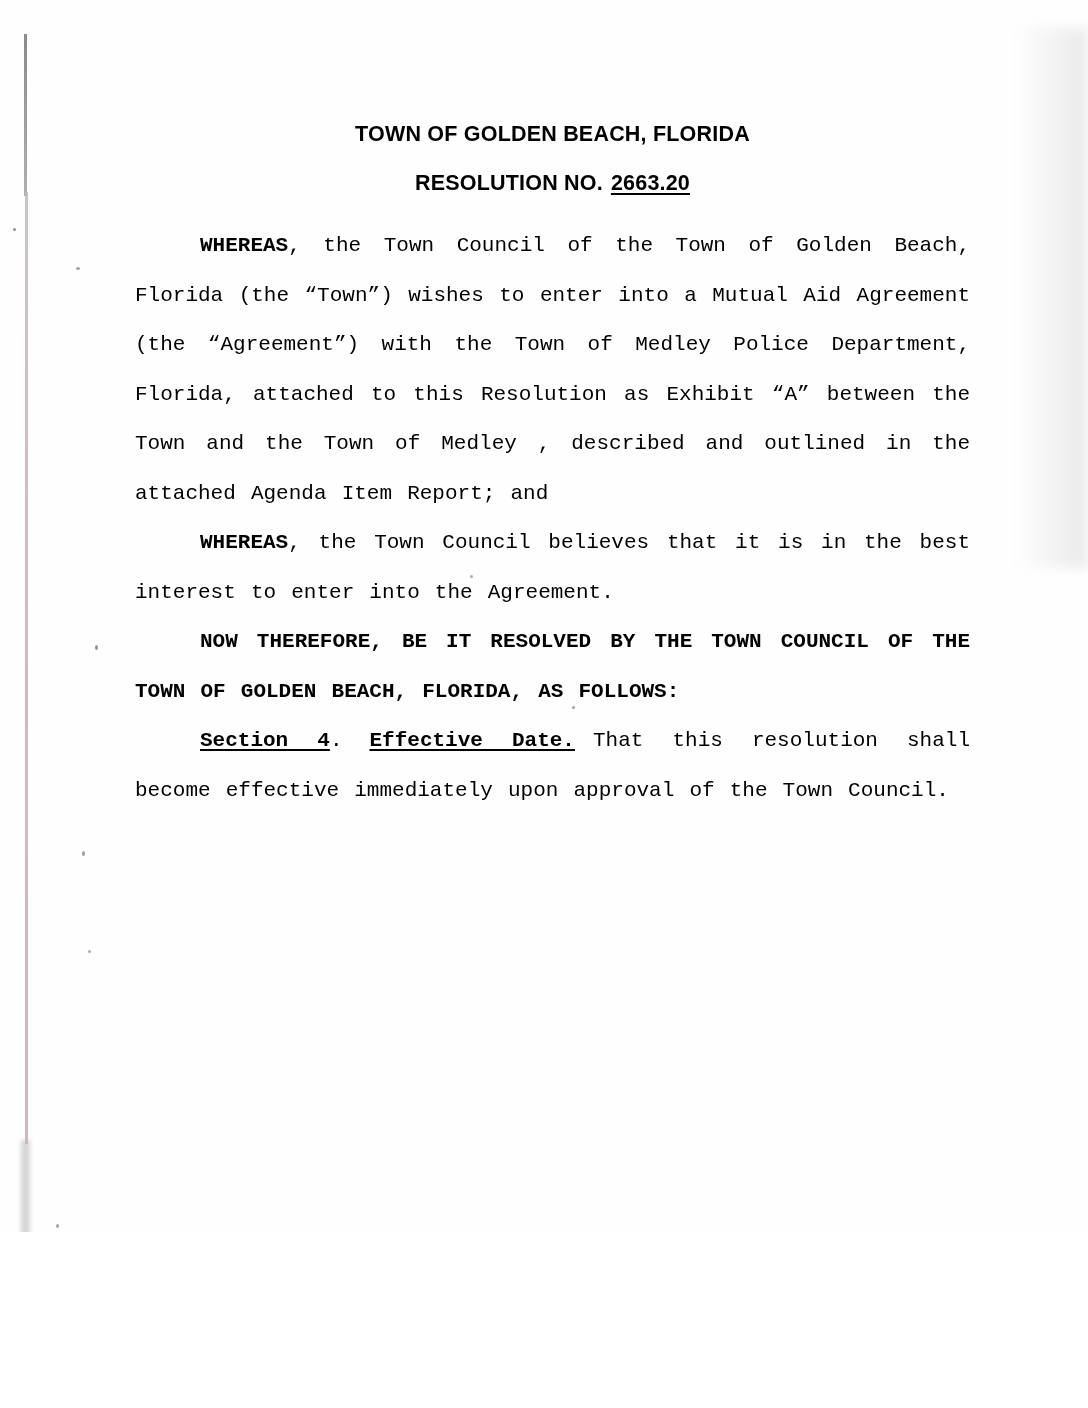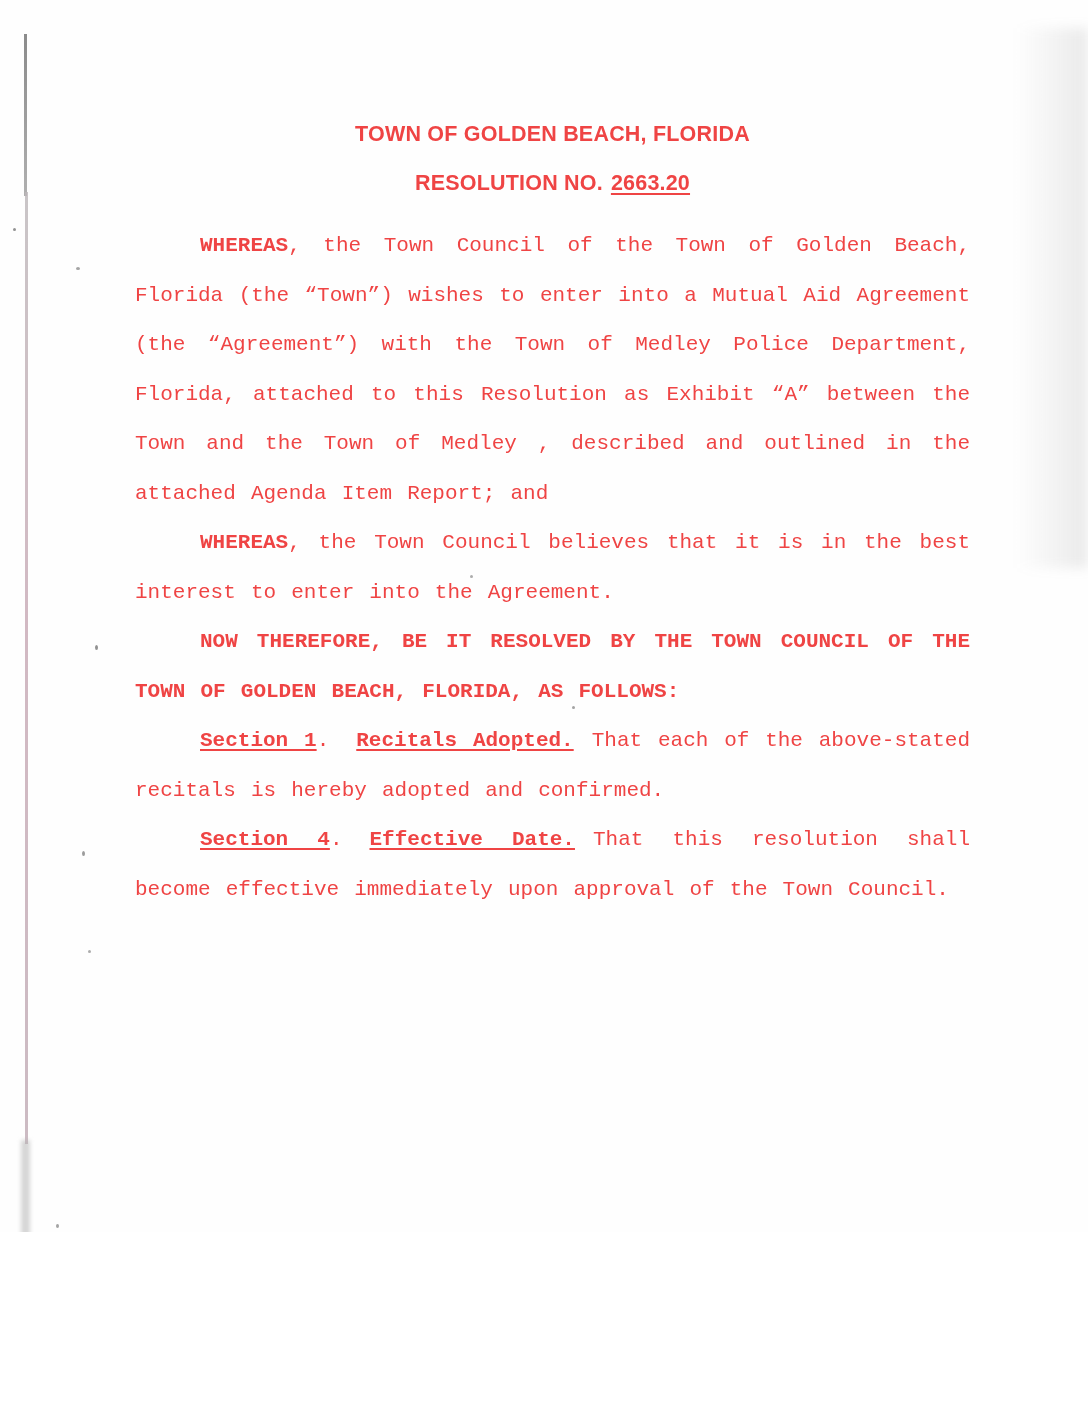--- a/index.html
+++ b/index.html
@@ -3,21 +3,21 @@
 <meta charset="utf-8">
 <style>
   html, body { margin: 0; padding: 0; background: #ffffff; }
   .page {
     position: relative;
     width: 1088px;
     height: 1232px;
     background: #fefefe;
     overflow: hidden;
     font-family: "Liberation Sans", sans-serif;
-    color: #ef4444;
+    color: #000000;
   }
 
   
   .edge-line-top {
     position: absolute; left: 24px; top: 34px; width: 3px; height: 162px;
     background: linear-gradient(180deg, #6f6f6f, #9d9d9d);
     opacity: .8; filter: blur(.3px);
   }
   .edge-line-mid {
     position: absolute; left: 25px; top: 192px; width: 3px; height: 952px;
@@ -99,21 +99,20 @@
 
     <div class="res-heading"><span>RESOLUTION NO.</span><span class="u res-num">2663.20</span></div>
 
 
     <p class="body-para"><span class="b">WHEREAS</span><span>, the Town Council of the Town of Golden Beach, Florida (the “Town”) wishes to enter into a Mutual Aid Agreement (the “Agreement”) with the Town of Medley Police Department, Florida, attached to this Resolution as Exhibit “A” between the Town and the Town of Medley , described and outlined in the attached Agenda Item Report; and</span></p>
 
     <p class="body-para"><span class="b">WHEREAS</span><span>, the Town Council believes that it is in the best interest to enter into the Agreement.</span></p>
 
     <p class="body-para b">NOW THEREFORE, BE IT RESOLVED BY THE TOWN COUNCIL OF THE TOWN OF GOLDEN BEACH, FLORIDA, AS FOLLOWS:</p>
 
-    <p class="body-para"><span class="b u">Section 1</span><span>.</span><span class="b u sec-head">Recitals Adopted.</span><span>That each of the above-stated recitals is hereby adopted and confirmed.</span></p>
 
 
 
     <p class="body-para"><span class="b u">Section 4</span><span>.</span><span class="b u sec-head">Effective Date.</span><span>That this resolution shall become effective immediately upon approval of the Town Council.</span></p>
 
   </div>
 
   <div class="footer-page">Page 3 of 2</div>
 
   <div class="footer-res"><span>Resolution No.</span><span class="u res-num">2663.20</span></div>

